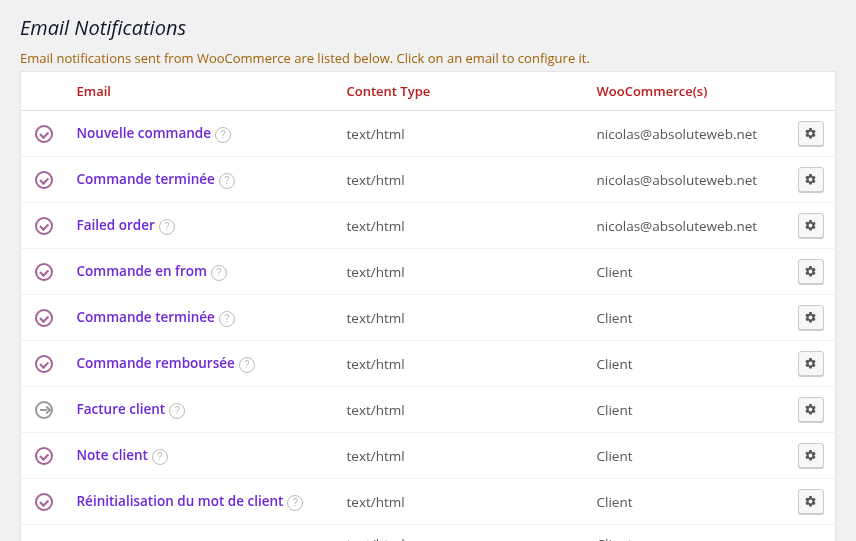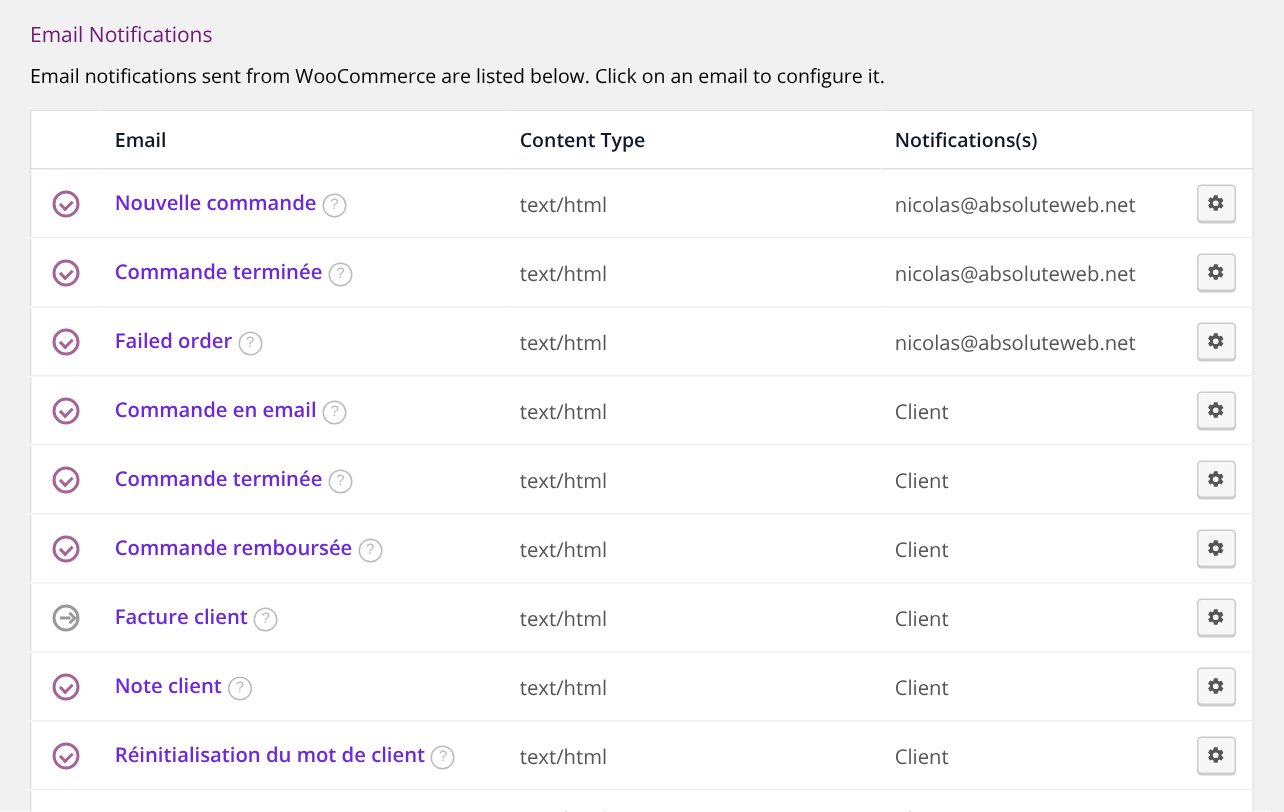--- a/index.html
+++ b/index.html
@@ -7,43 +7,44 @@
     width:856px;
     height:541px;
     background:#f1f1f1;
     font-family:-apple-system,BlinkMacSystemFont,"Segoe UI","Open Sans",Helvetica,Arial,sans-serif;
     font-size:13px;
     color:#333;
     box-sizing:border-box;
     padding:10px 20px 20px 20px;
   }
   h2{
-    font-size:14px;
+    font-size:20px;
     font-weight:400;
-    color:#701a75;
+    color:#0f172a;
     margin:4px 0 8px 0;
+    font-style:italic;
   }
   p.desc{
-    margin:0 0 14px 0;
+    margin:0 0 4px 0;
     font-size:13px;
-    color:#000000;
+    color:#a16207;
   }
   table{
     width:100%;
     border-collapse:collapse;
     background:#fff;
     border:1px solid #e5e5e5;
     box-shadow:0 1px 1px rgba(0,0,0,0.04);
     table-layout:fixed;
   }
   thead th{
     text-align:left;
     font-weight:600;
     font-size:13px;
-    color:#0f172a;
+    color:#b91c1c;
     padding:10px 10px;
     border-bottom:1px solid #e1e1e1;
   }
   tbody td{
     padding:10px 10px;
     border-top:1px solid #f0f0f0;
     vertical-align:middle;
     font-size:13.5px;
     color:#555;
   }
@@ -145,21 +146,21 @@
     <col class="col-email">
     <col class="col-ct">
     <col class="col-rec">
     <col class="col-act">
   </colgroup>
   <thead>
     <tr>
       <th class="col-status-h"></th>
       <th>Email</th>
       <th>Content Type</th>
-      <th>Notifications(s)</th>
+      <th>WooCommerce(s)</th>
       <th class="col-act-h"></th>
     </tr>
   </thead>
   <tbody id="rows">
   <tr>
         <td class="status-cell"><span class="status-icon enabled"></span></td>
         <td><a href="#" class="email-link">Nouvelle commande</a><span class="help-tip">?</span></td>
         <td>text/html</td>
         <td>nicolas@absoluteweb.net</td>
         <td class="action-cell"><button type="button" class="gear-btn">
@@ -185,21 +186,21 @@
         <td>text/html</td>
         <td>nicolas@absoluteweb.net</td>
         <td class="action-cell"><button type="button" class="gear-btn">
             <svg viewBox="0 0 24 24" fill="currentColor">
               <path d="M19.14,12.94a7.07,7.07,0,0,0,.05-.94,7.07,7.07,0,0,0-.05-.94l2.03-1.58a.5.5,0,0,0,.12-.64l-1.92-3.32a.5.5,0,0,0-.61-.22l-2.39.96a7,7,0,0,0-1.62-.94l-.36-2.54A.5.5,0,0,0,13.9,2H10.1a.5.5,0,0,0-.49.42L9.25,4.96a7,7,0,0,0-1.62.94l-2.39-.96a.5.5,0,0,0-.61.22L2.71,8.48a.5.5,0,0,0,.12.64l2.03,1.58a7.07,7.07,0,0,0-.05.94,7.07,7.07,0,0,0,.05.94L2.83,14.16a.5.5,0,0,0-.12.64l1.92,3.32a.5.5,0,0,0,.61.22l2.39-.96a7,7,0,0,0,1.62.94l.36,2.54a.5.5,0,0,0,.49.42h3.8a.5.5,0,0,0,.49-.42l.36-2.54a7,7,0,0,0,1.62-.94l2.39.96a.5.5,0,0,0,.61-.22l1.92-3.32a.5.5,0,0,0-.12-.64ZM12,15.5A3.5,3.5,0,1,1,15.5,12,3.5,3.5,0,0,1,12,15.5Z"></path>
             </svg>
           </button></td>
       </tr>
       <tr>
         <td class="status-cell"><span class="status-icon enabled"></span></td>
-        <td><a href="#" class="email-link">Commande en email</a><span class="help-tip">?</span></td>
+        <td><a href="#" class="email-link">Commande en from</a><span class="help-tip">?</span></td>
         <td>text/html</td>
         <td>Client</td>
         <td class="action-cell"><button type="button" class="gear-btn">
             <svg viewBox="0 0 24 24" fill="currentColor">
               <path d="M19.14,12.94a7.07,7.07,0,0,0,.05-.94,7.07,7.07,0,0,0-.05-.94l2.03-1.58a.5.5,0,0,0,.12-.64l-1.92-3.32a.5.5,0,0,0-.61-.22l-2.39.96a7,7,0,0,0-1.62-.94l-.36-2.54A.5.5,0,0,0,13.9,2H10.1a.5.5,0,0,0-.49.42L9.25,4.96a7,7,0,0,0-1.62.94l-2.39-.96a.5.5,0,0,0-.61.22L2.71,8.48a.5.5,0,0,0,.12.64l2.03,1.58a7.07,7.07,0,0,0-.05.94,7.07,7.07,0,0,0,.05.94L2.83,14.16a.5.5,0,0,0-.12.64l1.92,3.32a.5.5,0,0,0,.61.22l2.39-.96a7,7,0,0,0,1.62.94l.36,2.54a.5.5,0,0,0,.49.42h3.8a.5.5,0,0,0,.49-.42l.36-2.54a7,7,0,0,0,1.62-.94l2.39.96a.5.5,0,0,0,.61-.22l1.92-3.32a.5.5,0,0,0-.12-.64ZM12,15.5A3.5,3.5,0,1,1,15.5,12,3.5,3.5,0,0,1,12,15.5Z"></path>
             </svg>
           </button></td>
       </tr>
       <tr>
         <td class="status-cell"><span class="status-icon enabled"></span></td>

